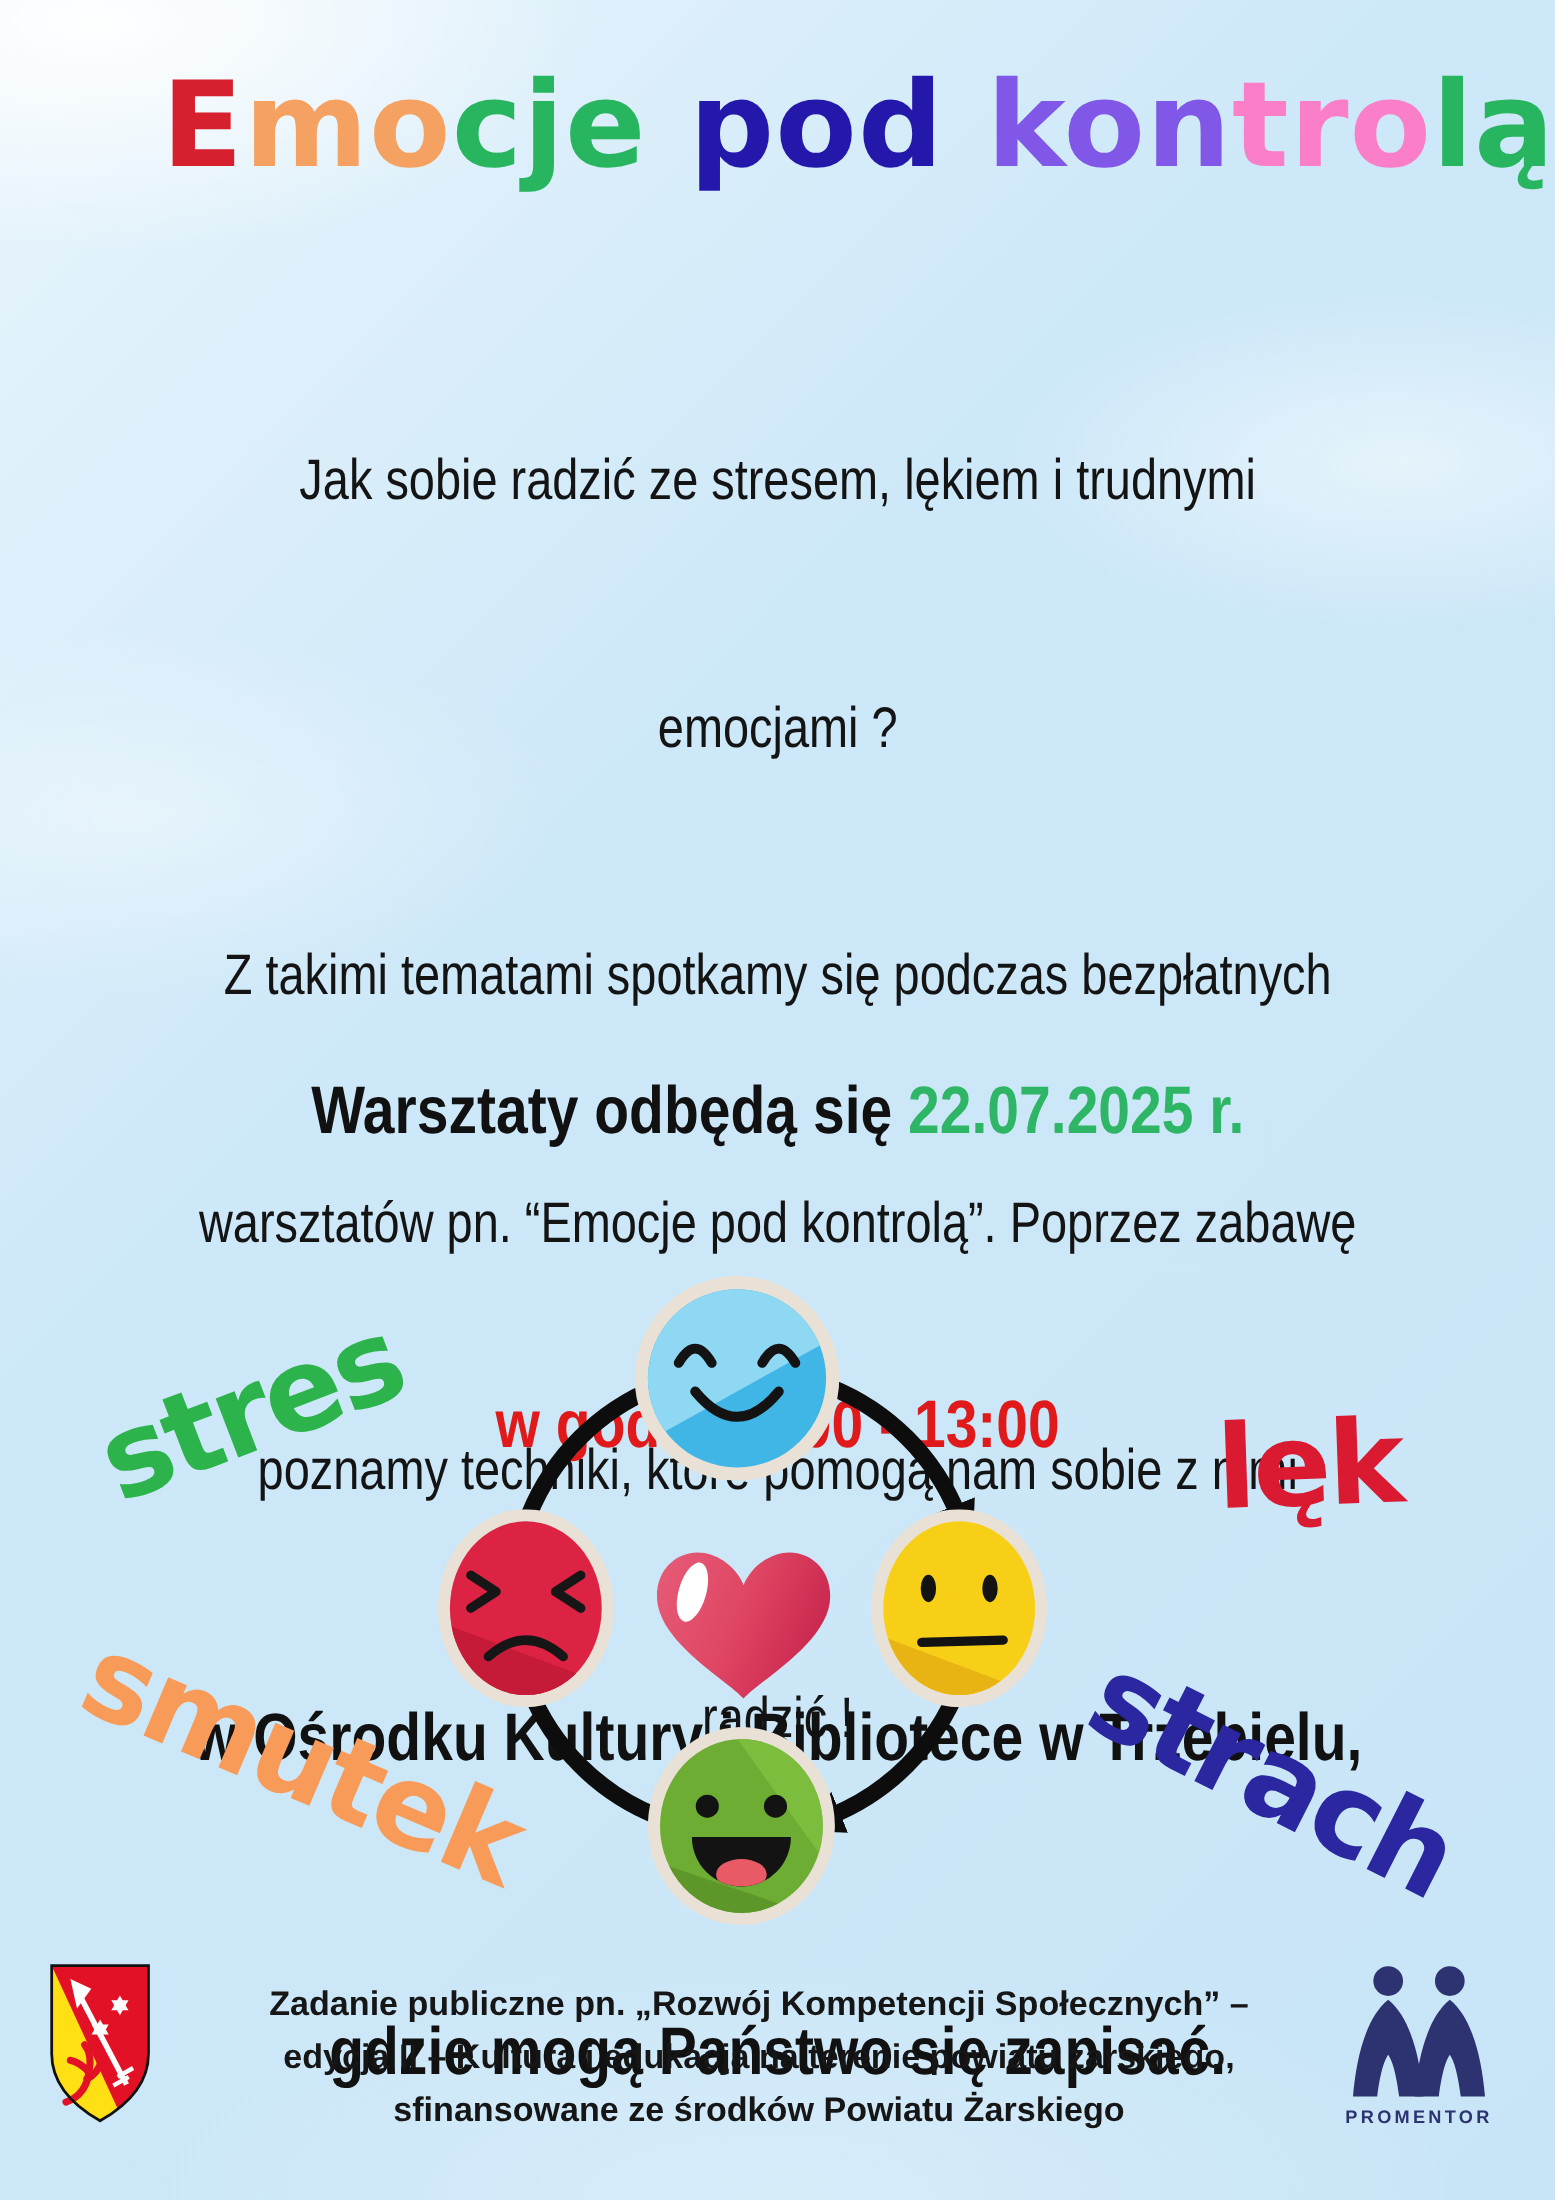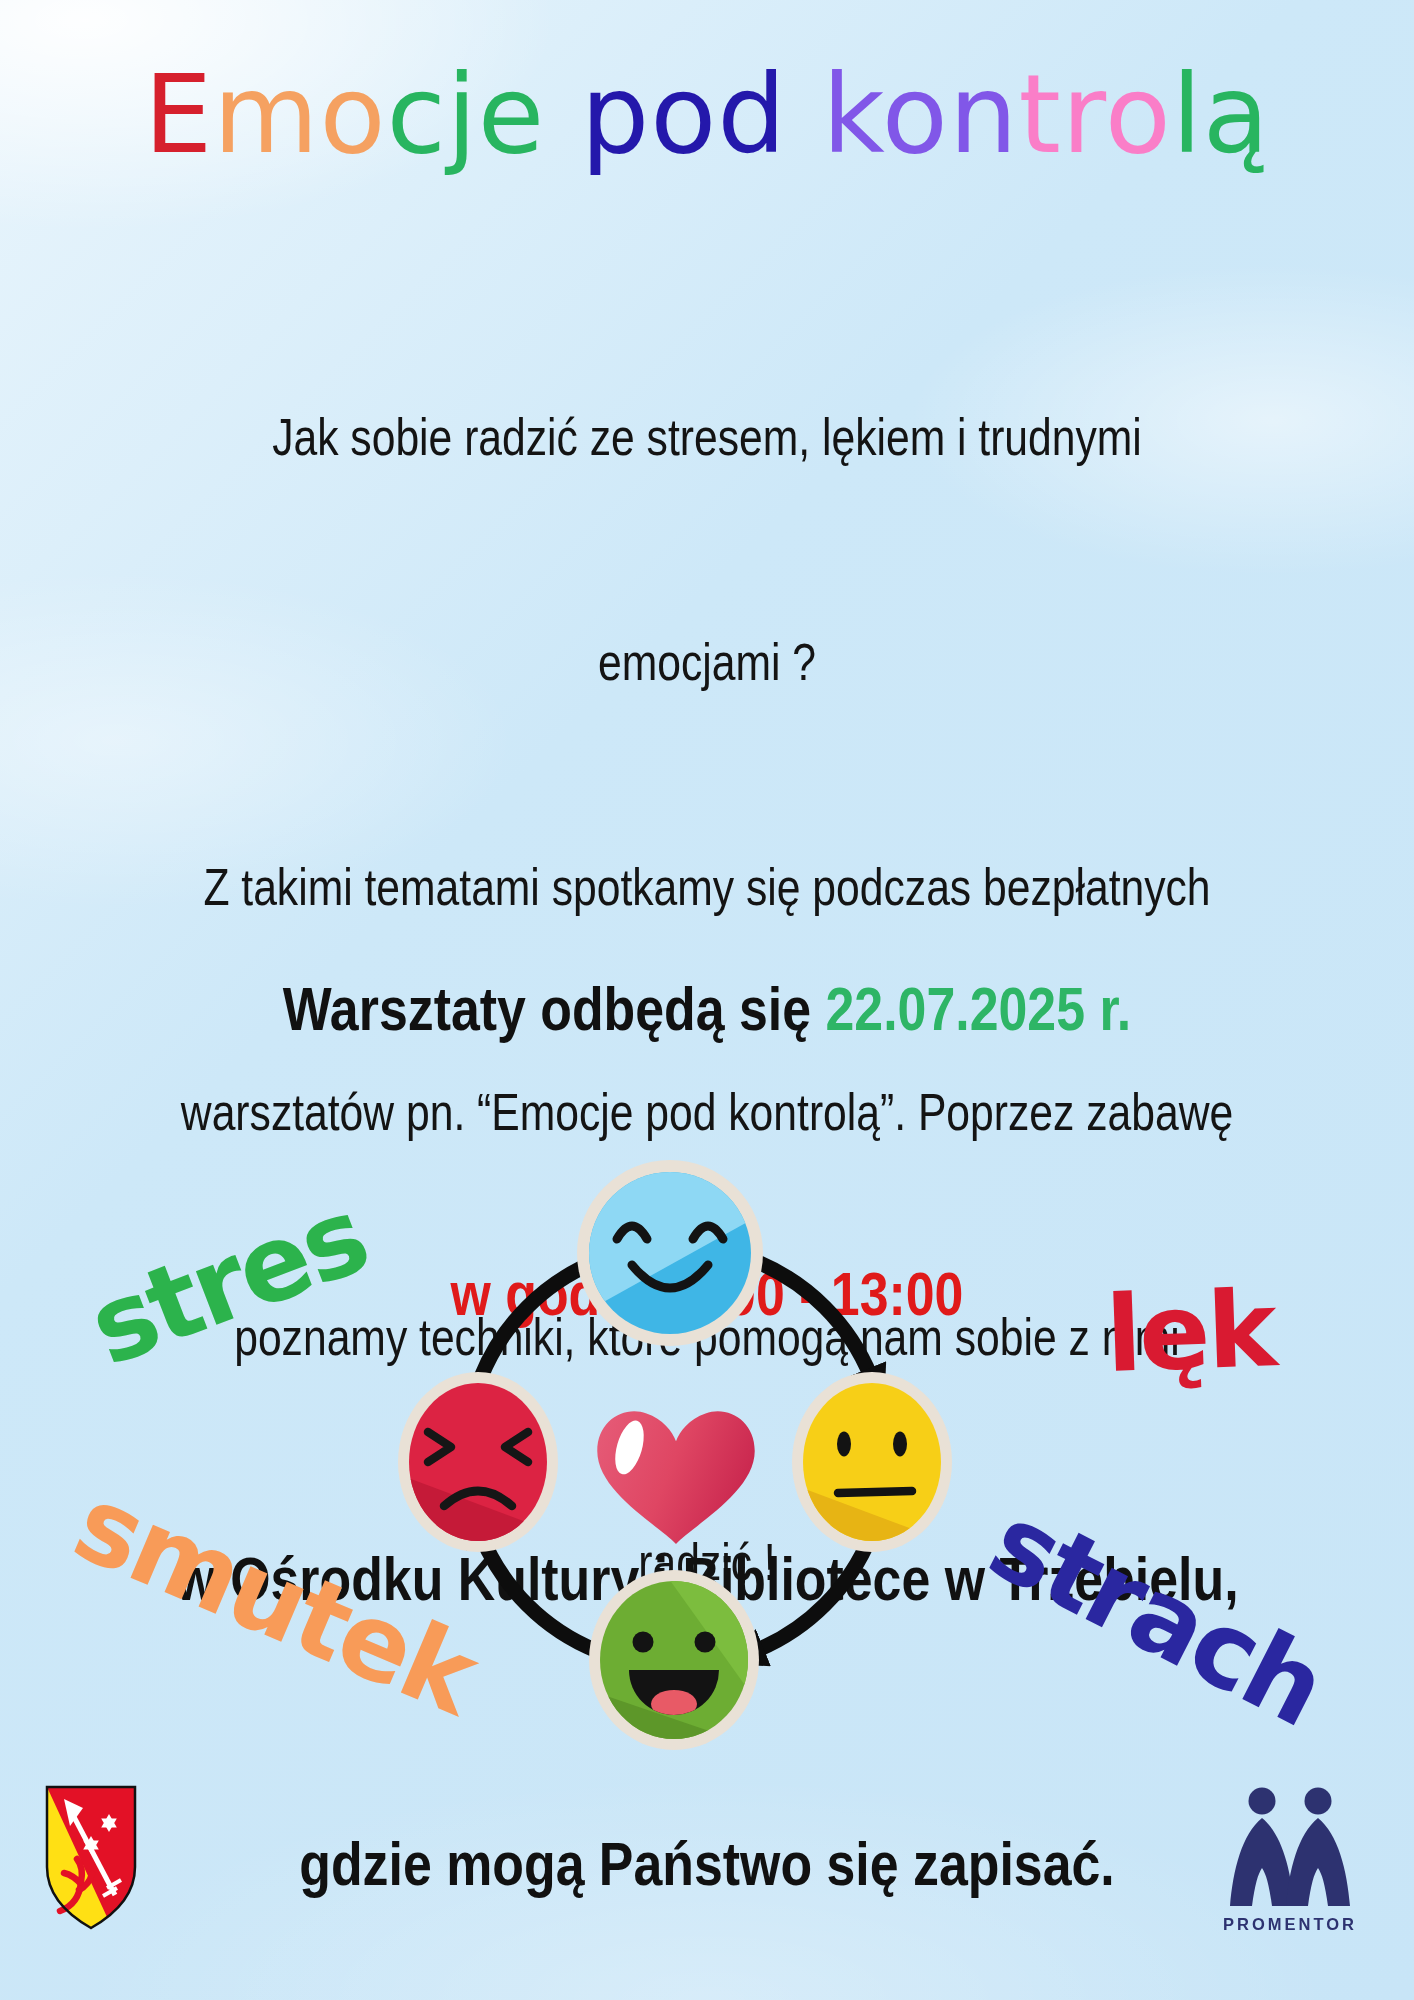--- a/index.html
+++ b/index.html
@@ -8,22 +8,22 @@
     font-family:"Liberation Sans",sans-serif;
     background:
       radial-gradient(ellipse 760px 340px at 6% 1%, rgba(255,255,255,.95), rgba(255,255,255,0) 62%),
       radial-gradient(ellipse 560px 240px at 90% 21%, rgba(255,255,255,.5), rgba(255,255,255,0) 65%),
       radial-gradient(ellipse 620px 260px at 8% 37%, rgba(255,255,255,.4), rgba(255,255,255,0) 65%),
       radial-gradient(ellipse 900px 320px at 50% 100%, rgba(255,255,255,.25), rgba(255,255,255,0) 70%),
       linear-gradient(135deg,#e9f5fc 0%,#cde8f8 38%,#c8e5f7 100%);
   }
   .title{
     position:absolute;top:58px;left:0;width:1414px;margin:0;
-    text-align:center;font-family:"DejaVu Sans","Liberation Sans",sans-serif;
-    font-weight:normal;font-size:108px;line-height:1.05;letter-spacing:1px;white-space:pre;
+    text-align:right;font-family:"DejaVu Sans","Liberation Sans",sans-serif;
+    font-weight:bold;font-size:108px;line-height:1.05;letter-spacing:1px;white-space:pre;
   }
   .intro{
     position:absolute;top:250px;left:0;width:1414px;text-align:center;
     font-size:52px;line-height:75px;color:#141414;
     transform:scaleX(0.82);transform-origin:50% 0;white-space:pre;
   }
   .details{
     position:absolute;top:772px;left:0;width:1414px;text-align:center;
     font-size:61px;line-height:95px;font-weight:bold;color:#111;
     transform:scaleX(0.85);transform-origin:50% 0;white-space:pre;
@@ -177,20 +177,25 @@
     </g>
     <g stroke="#e31126" stroke-width="6.5" fill="none" stroke-linecap="round">
       <path d="M 15,126 Q 34,119 36,97"></path>
       <path d="M 36,99 Q 28,90 19,88"></path>
       <path d="M 36,97 Q 39,83 32,74"></path>
       <path d="M 34,105 Q 44,100 47,89"></path>
     </g>
     <path d="M2,2 H90 V82 Q90,118 46,143 Q2,118 2,82 Z" fill="none" stroke="#111111" stroke-width="2.5"></path>
   </svg>
 
+  <div class="footer-text">
+    <div>Zadanie publiczne pn. „Rozwój Kompetencji Społecznych” –</div>
+    <div>edycja II – Kultura i edukacja na terenie powiatu żarskiego,</div>
+    <div>sfinansowane ze środków Powiatu Żarskiego</div>
+  </div>
 
   <svg class="promentor" style="left:1222px;top:1786px" width="136" height="152" viewBox="0 0 136 152">
     <g fill="#2d3270">
       <circle cx="40" cy="15" r="13.5"></circle>
       <circle cx="96" cy="15" r="13.5"></circle>
       <path d="M 40,32 C 20,48 11,84 8,120 L 30,120 C 33,98 36,88 40,82 C 44,88 47,98 50,120 L 72,120 C 69,84 60,48 40,32 Z"></path>
       <path d="M 96,32 C 76,48 67,84 64,120 L 86,120 C 89,98 92,88 96,82 C 100,88 103,98 106,120 L 128,120 C 125,84 116,48 96,32 Z"></path>
     </g>
     <text x="68" y="144" text-anchor="middle" font-size="16.5" font-weight="bold" letter-spacing="3" fill="#2d3270" font-family="Liberation Sans, sans-serif">PROMENTOR</text>
   </svg>

